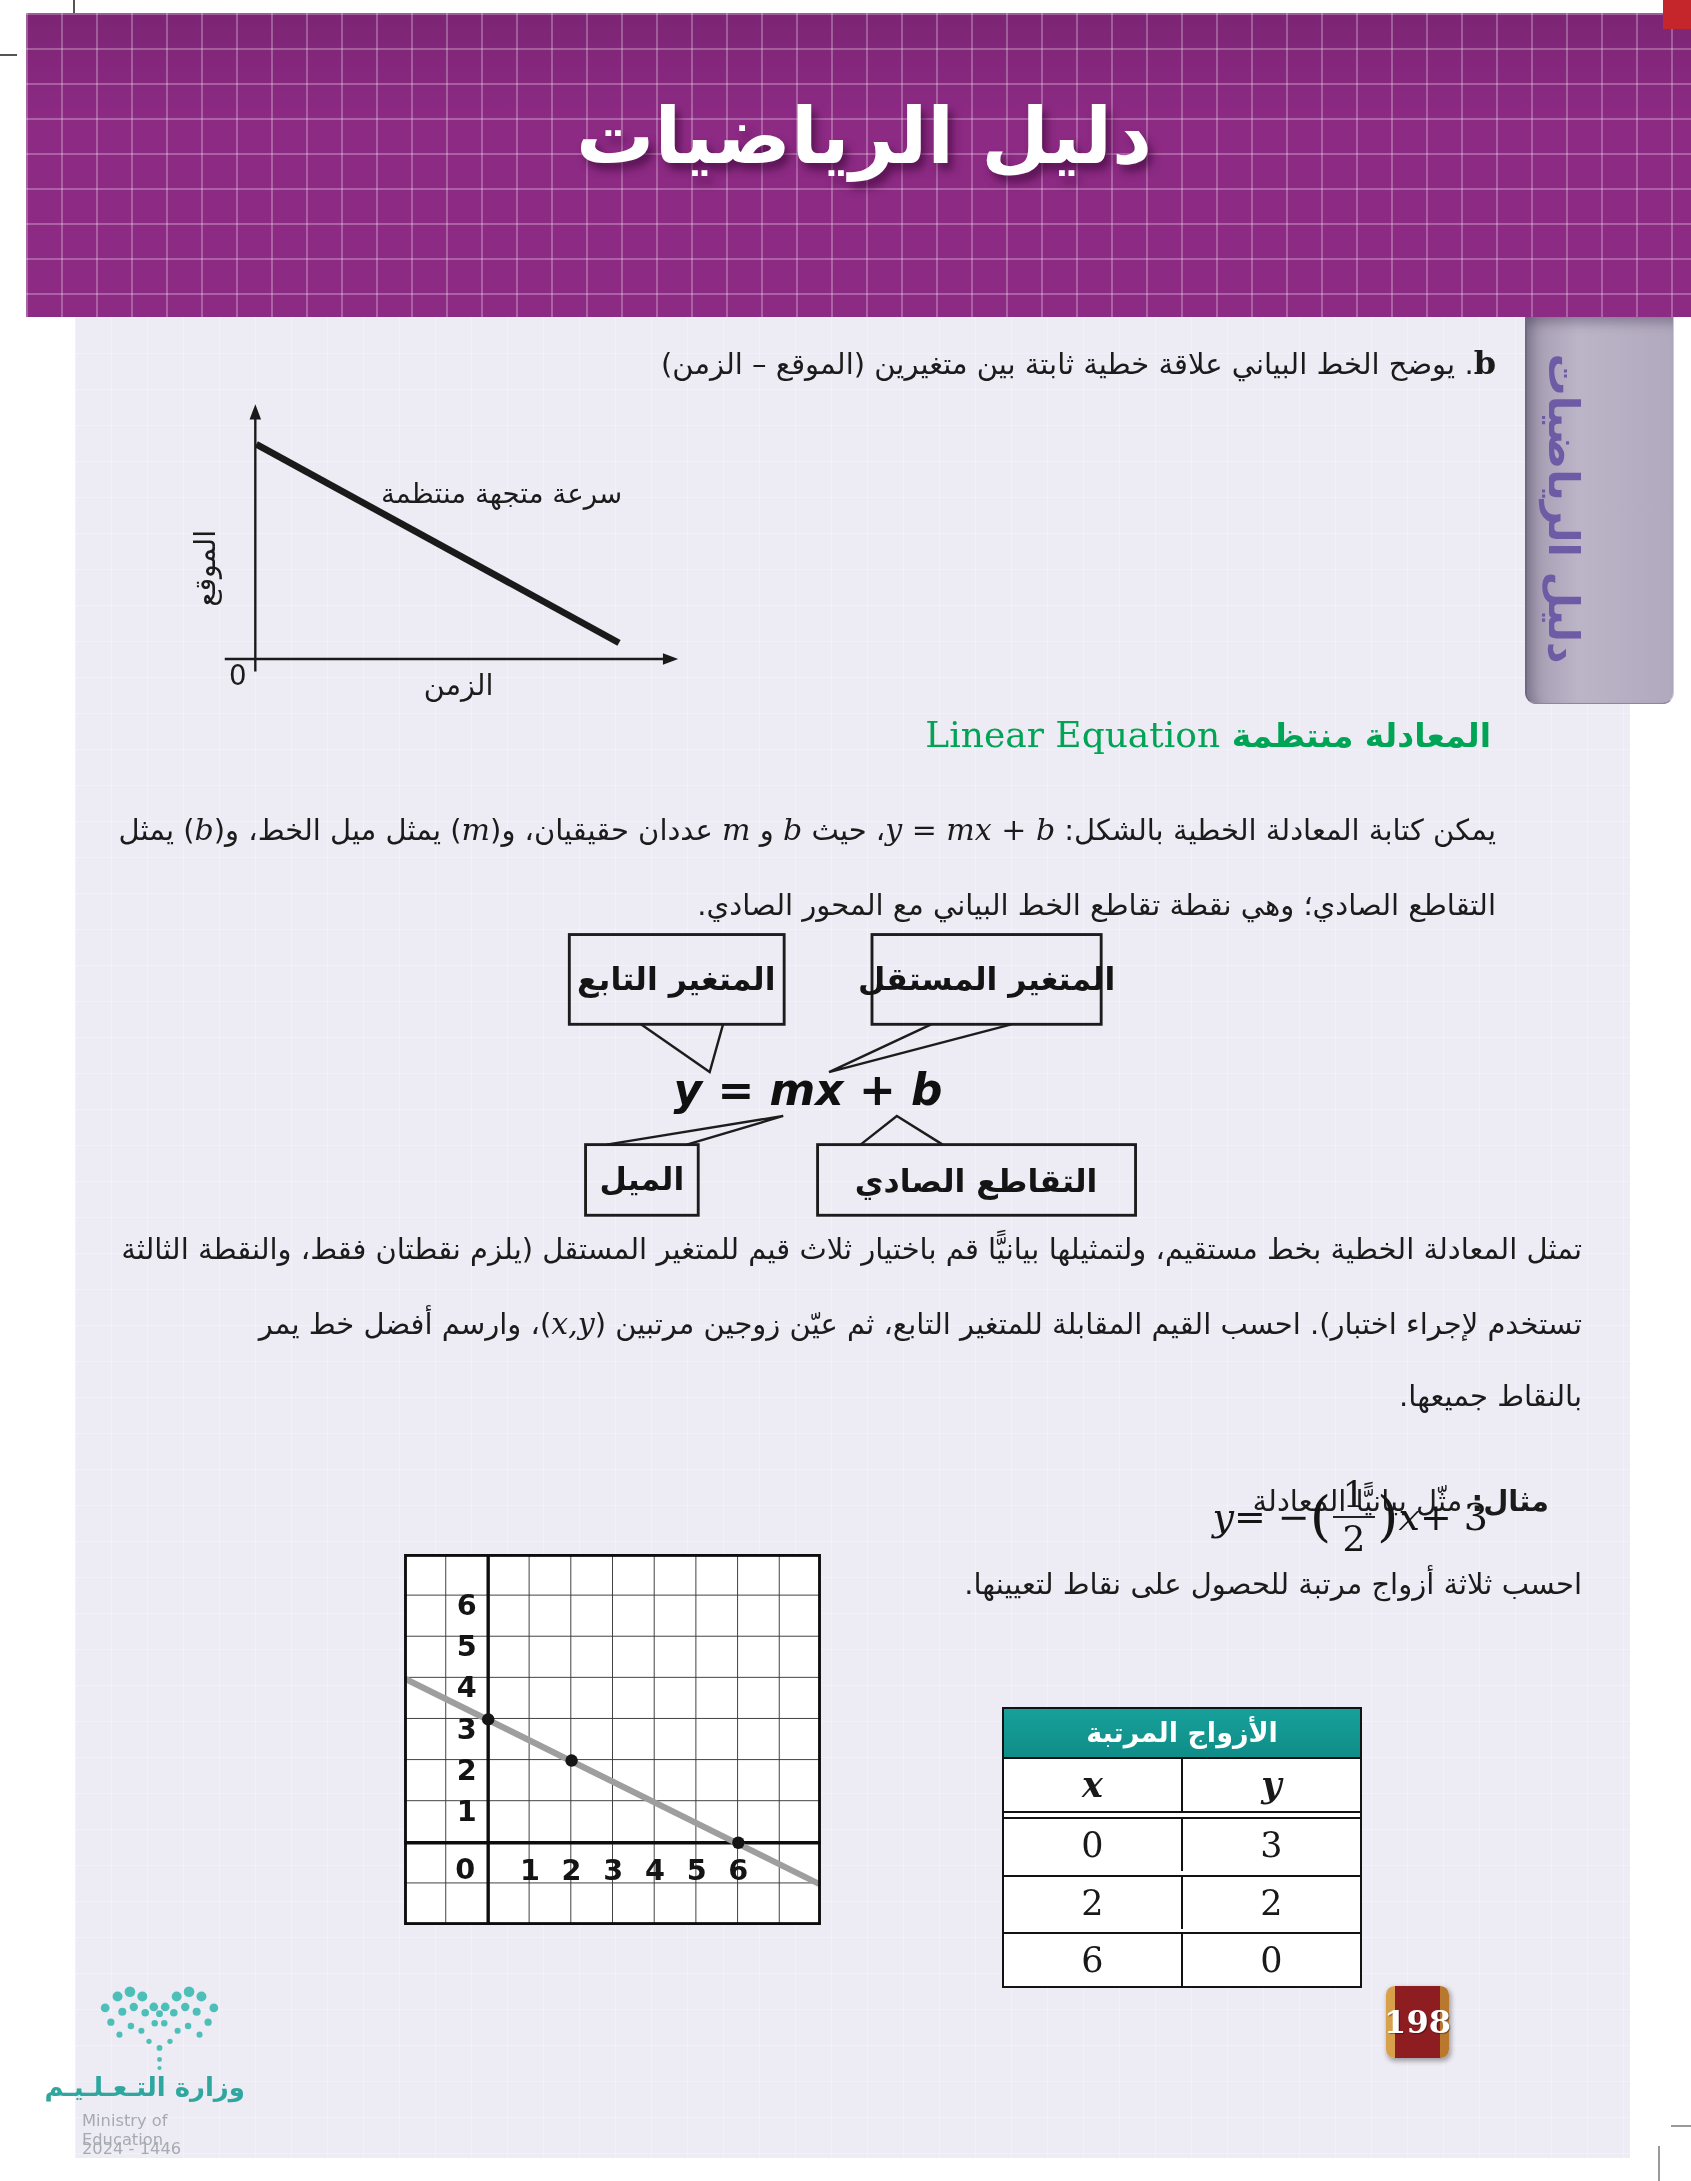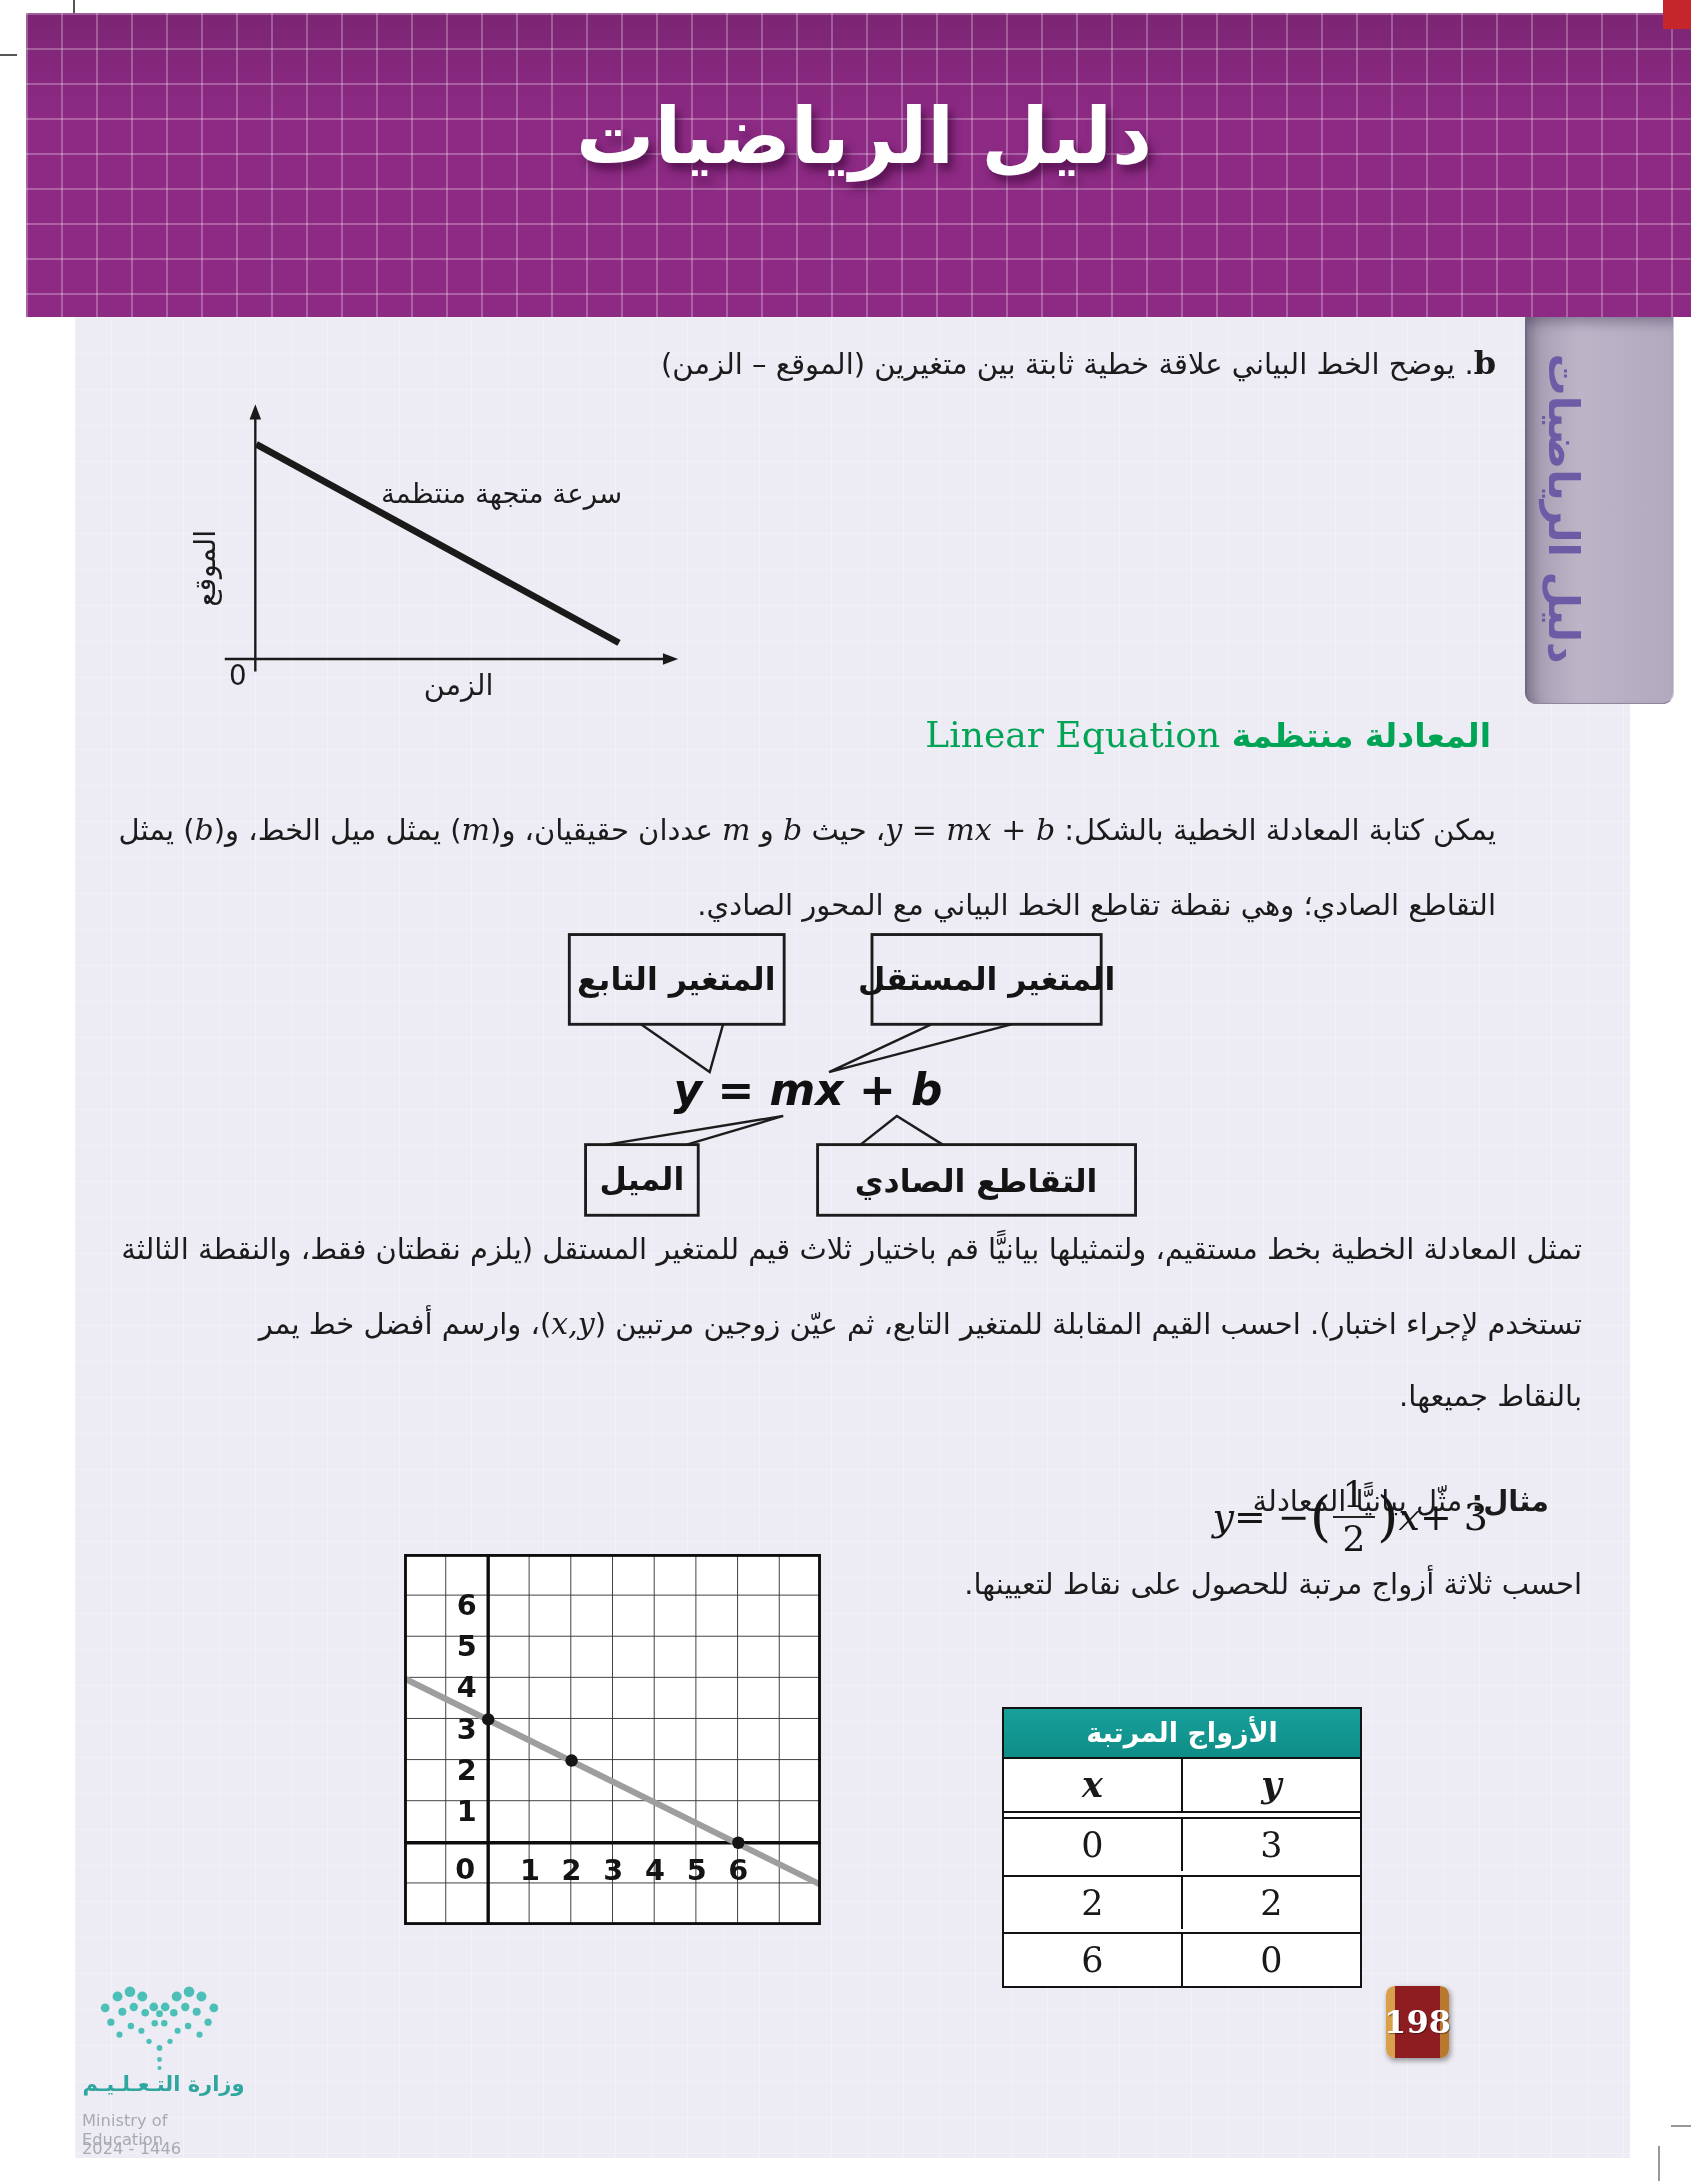--- a/index.html
+++ b/index.html
@@ -60,21 +60,21 @@
   .op-title{background:linear-gradient(#17a09a,#0f8d88);color:#fff;text-align:center;height:48px;
     line-height:48px;font-size:27px;font-weight:bold;border-bottom:2.9px solid #121212;direction:rtl;}
   .op-row{display:flex;height:52px;border-top:2.9px solid #121212;margin-top:3.8px;}
   .op-row.first{border-top:none;margin-top:0;}
   .op-row.colhead{border-bottom:2.9px solid #121212;}
   .op-cell{flex:1;text-align:center;line-height:52px;font-family:"DejaVu Serif",serif;font-size:35px;}
   .op-cell:first-child{border-right:2.4px solid #121212;}
   .op-row.colhead .op-cell{font-style:italic;font-weight:bold;}
   
   .wordmark{position:absolute;left:82px;top:2072px;width:163px;text-align:center;color:#2fa79f;
-    font-size:21px;font-weight:bold;direction:rtl;white-space:nowrap;}
+    font-size:26px;font-weight:bold;direction:rtl;white-space:nowrap;}
   .moe-en{position:absolute;left:82px;top:2111px;width:163px;text-align:left;color:#a7abb0;font-size:16.3px;}
   .moe-years{position:absolute;left:82px;top:2139px;width:163px;text-align:left;color:#a7abb0;font-size:16.3px;}
   .page-badge{position:absolute;left:1386px;top:1986px;width:63px;height:72px;border-radius:8.6px;
     background:linear-gradient(to right,#d8a04a 0 8.6px,#8e1d21 8.6px 54px,#b9782e 54px);
     box-shadow:1.9px 2.9px 5.7px rgba(0,0,0,.35);display:flex;align-items:center;justify-content:center;}
   .page-badge span{color:#fff;font-family:"DejaVu Serif",serif;font-weight:bold;font-size:32px;
     text-shadow:1px 1px 1px rgba(0,0,0,.4);}
   svg text{font-family:"DejaVu Sans",sans-serif;}
 </style>
 </head>

